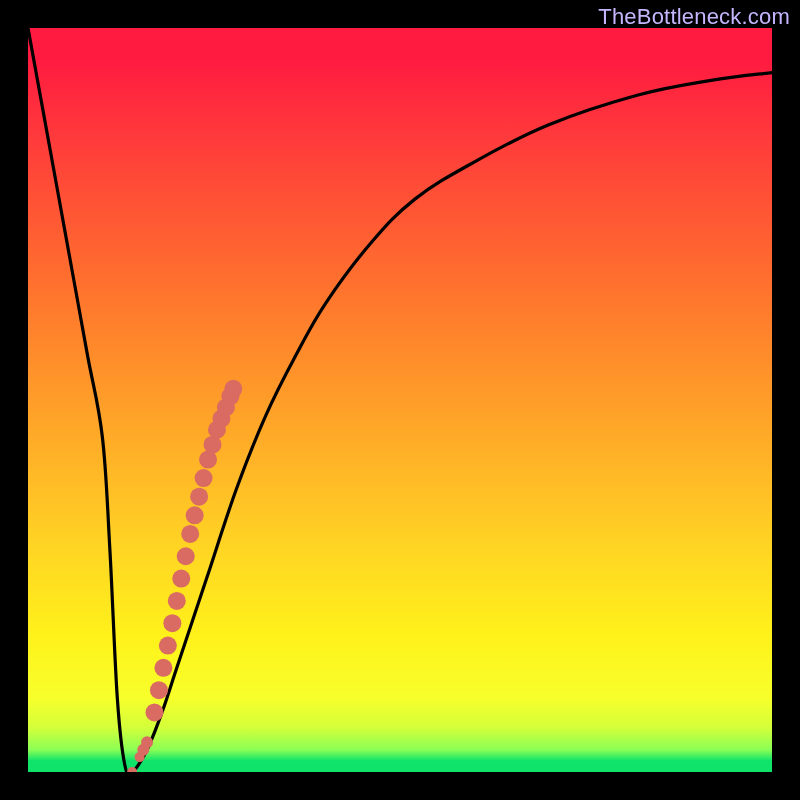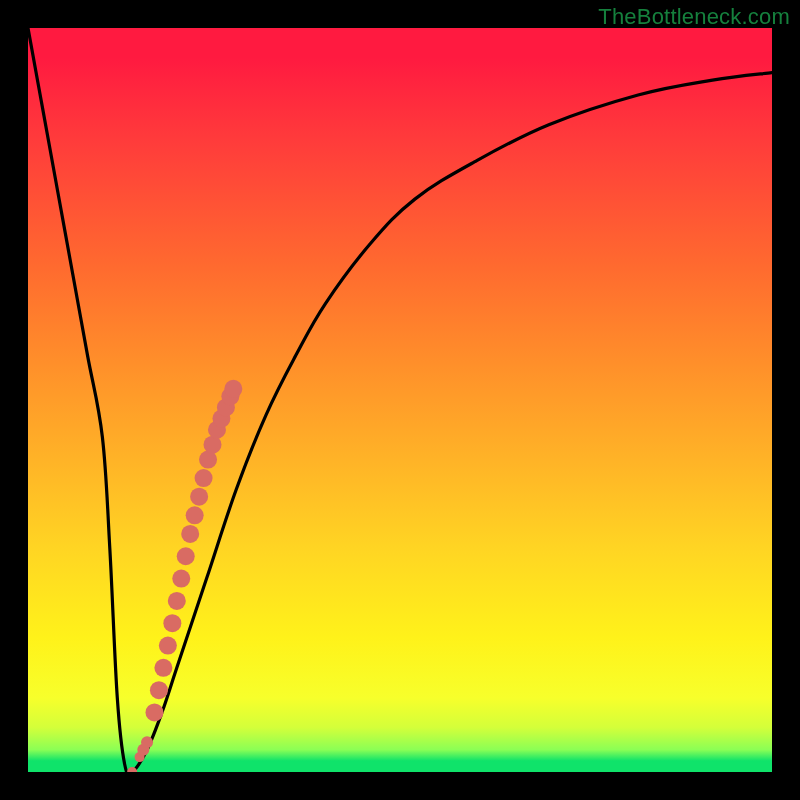--- a/index.html
+++ b/index.html
@@ -47,21 +47,21 @@
     position: absolute;
     left: 0;
     top: 0;
     width: 744px;
     height: 744px;
   }
   .watermark {
     position: absolute;
     top: 4px;
     right: 10px;
-    color: #15803d;
+    color: #c4b5fd;
     font-size: 22px;
     font-weight: 500;
     letter-spacing: 0.2px;
     user-select: none;
   }
 </style>
 </head>
 <body>
 
 <div class="frame">

